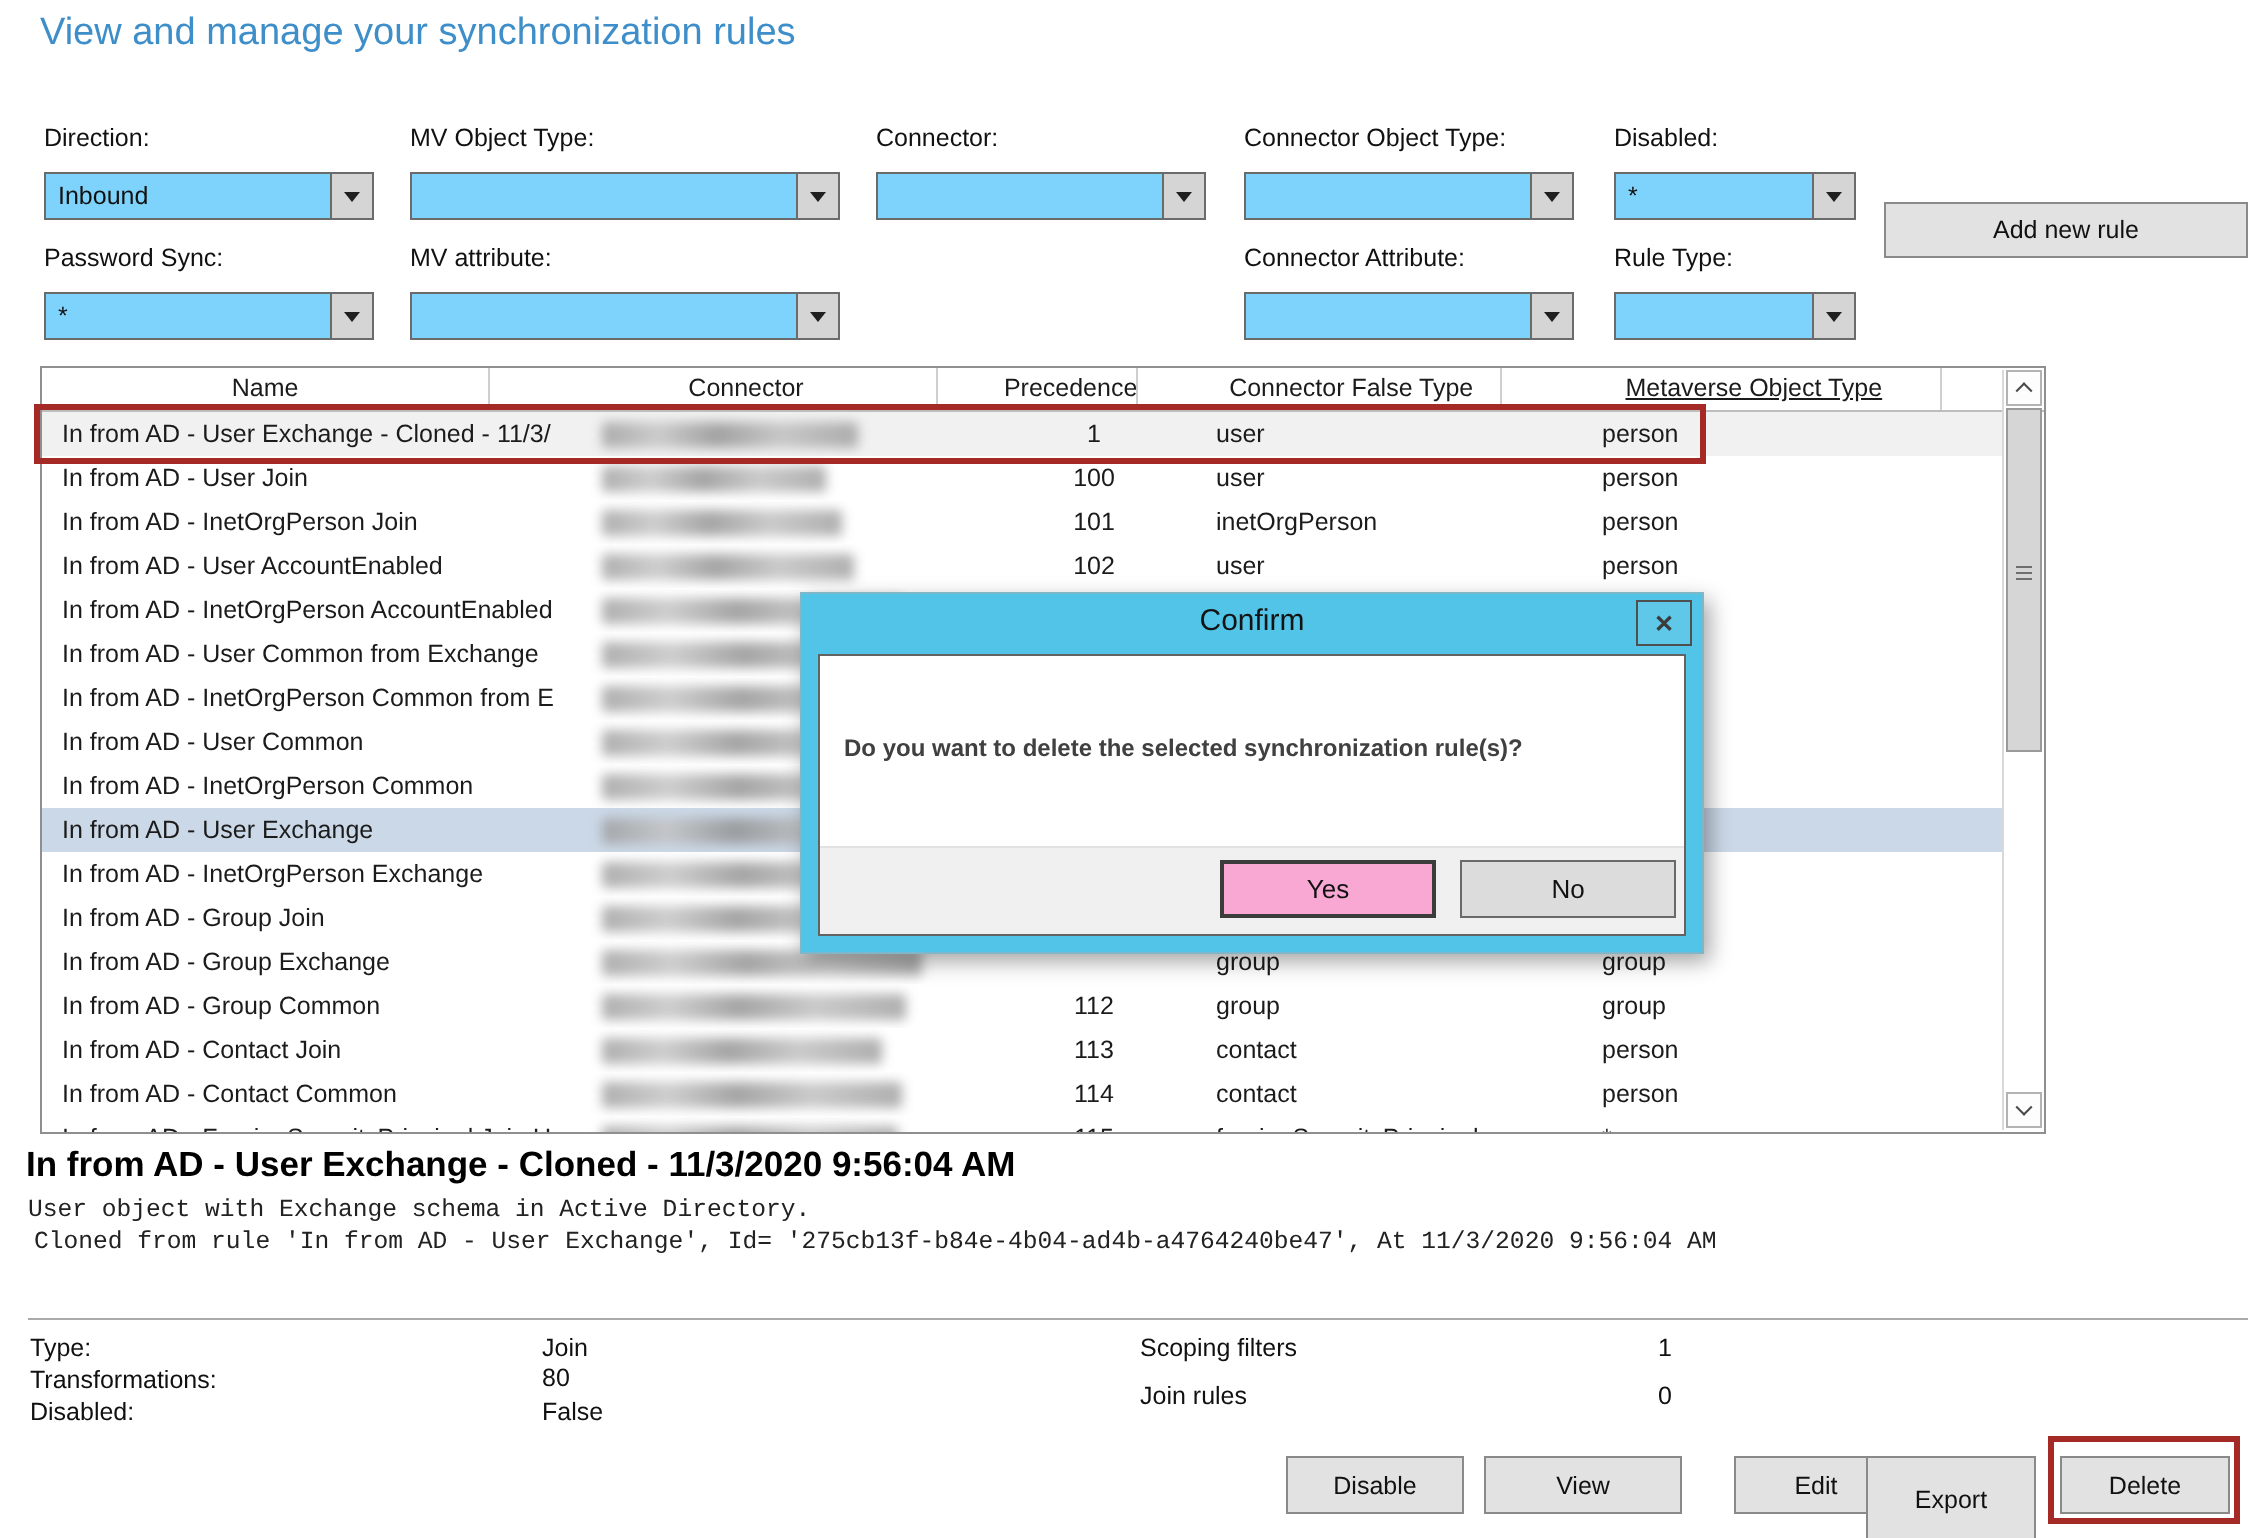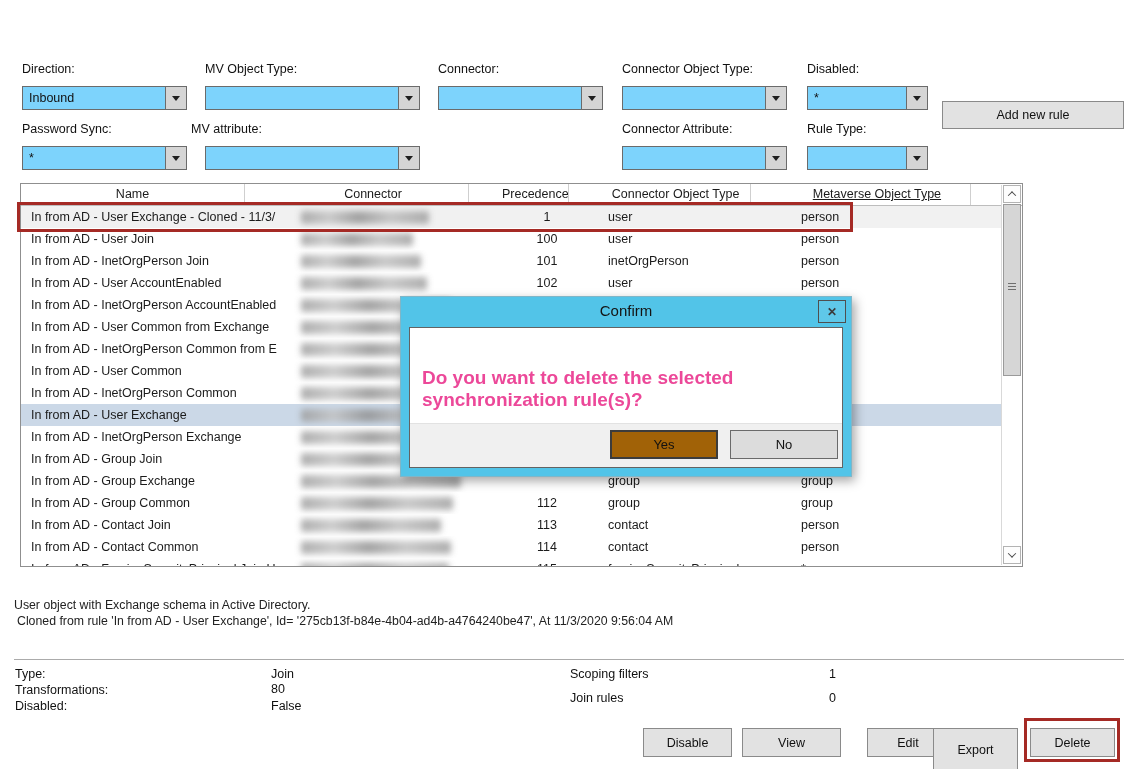--- a/index.html
+++ b/index.html
@@ -68,40 +68,41 @@
   .dialog {
     left:400px; top:296px; width:452px; height:181px; background:#52c4e8;
     border:1px solid #7fb6c8; box-shadow:3px 4px 10px rgba(0,0,0,.35); z-index:10;
   }
   .dialog-title { position:absolute; top:5px; left:0; right:0; text-align:center; font-size:15px; color:#141414; }
   .dialog-close {
     position:absolute; top:3px; right:5px; width:28px; height:23px; border:1px solid #4f4f4f;
     display:flex; align-items:center; justify-content:center; font-size:12px; font-weight:bold; color:#3b3b3b; background:rgba(255,255,255,.08);
   }
   .dialog-body { position:absolute; left:8px; right:8px; top:30px; bottom:8px; background:#fff; border:1px solid #636363; }
-  .dialog-msg { position:absolute; left:12px; top:39px; font-size:19px; font-weight:600; color:#ec4899; }
+  .dialog-msg { position:absolute; left:12px; top:39px; font-size:12px; font-weight:600; color:#404040; }
   .dialog-footer { position:absolute; left:0; right:0; bottom:0; height:44px; background:#f0f0f0; border-top:1px solid #e2e2e2; }
   .dlg-btn { position:absolute; top:6px; width:108px; height:29px; font-size:13px; }
   .dlg-yes { left:200px; border:2px solid #3c3c3c; background:#dcdcdc; }
   .dlg-no  { left:320px; border:1px solid #6a6a6a; background:#dcdcdc; }
 
   
   .annot { border:3px solid #a52a25; z-index:6; pointer-events:none; }
 
   
   .detail-heading { left:13px; top:572px; font-size:17.5px; font-weight:bold; color:#000; }
-  .detail-line { font-size:12.3px; color:#222; }
+  .detail-line { font-size:12.3px; color:#222;font-family:Liberation Mono, monospace; }
   .divider { left:14px; top:659px; width:1110px; height:0; border-top:1px solid #ababab; }
   .kv { font-size:12.5px; color:#111; }
 </style>
 </head>
 <body>
 
 <div class="page">
 
+  <div class="abs page-title">View and manage your synchronization rules</div>
 
   <div class="abs flabel" style="left:22px;top:62px">Direction:</div>
   <div class="abs flabel" style="left:205px;top:62px">MV Object Type:</div>
   <div class="abs flabel" style="left:438px;top:62px">Connector:</div>
   <div class="abs flabel" style="left:622px;top:62px">Connector Object Type:</div>
   <div class="abs flabel" style="left:807px;top:62px">Disabled:</div>
 
   <div class="combo" style="left:22px;top:86px;width:165px">
     <span class="combo-val">Inbound</span>
     <span class="combo-arrow">
@@ -127,21 +128,21 @@
       </span>
   </div>
   <div class="combo" style="left:807px;top:86px;width:121px">
     <span class="combo-val">*</span>
     <span class="combo-arrow">
         <span class="tri-down"></span>
       </span>
   </div>
 
   <div class="abs flabel" style="left:22px;top:122px">Password Sync:</div>
-  <div class="abs flabel" style="left:191px;top:122px">MV attribute:</div>
+  <div class="abs flabel" style="left:205px;top:122px">MV attribute:</div>
   <div class="abs flabel" style="left:622px;top:122px">Connector Attribute:</div>
   <div class="abs flabel" style="left:807px;top:122px">Rule Type:</div>
 
   <div class="combo" style="left:22px;top:146px;width:165px">
     <span class="combo-val">*</span>
     <span class="combo-arrow">
         <span class="tri-down"></span>
       </span>
   </div>
   <div class="combo" style="left:205px;top:146px;width:215px">
@@ -163,21 +164,21 @@
       </span>
   </div>
 
   <button class="abs btn" style="left:942px;top:101px;width:182px;height:28px">Add new rule</button>
 
   <div class="abs grid">
     <div class="ghead">
       <span class="hc-name">Name</span>
       <span class="hc-conn">Connector</span>
       <span class="hc-prec">Precedence</span>
-      <span class="hc-cot">Connector Object Type</span>
+      <span class="hc-cot">Connector False Type</span>
       <span class="hc-mot">Metaverse Object Type</span>
       <span class="hc-fill"></span>
     </div>
     <div class="rows" id="rows">
         <div class="trow annotated">
           <div class="tc c-name">In from AD - User Exchange - Cloned - 11/3/</div>
           <div class="tc c-conn">
             <span class="blurblob" style="width: 128px;"></span>
           </div>
           <div class="tc c-prec">1</div>
@@ -344,26 +345,27 @@
   </div>
 
   <div class="abs annot" style="left:17px;top:202px;width:836px;height:30px"></div>
 
   <div class="abs dialog">
     <div class="dialog-title">Confirm</div>
     <div class="dialog-close">✕</div>
     <div class="dialog-body">
       <div class="dialog-msg">Do you want to delete the selected synchronization rule(s)?</div>
       <div class="dialog-footer">
-        <button class="dlg-btn dlg-yes btn" style="background:#a16207">Yes</button>
+        <button class="dlg-btn dlg-yes btn" style="background:#f9a8d4">Yes</button>
         <button class="dlg-btn dlg-no btn" style="background:#dcdcdc">No</button>
       </div>
     </div>
   </div>
 
+  <div class="abs detail-heading">In from AD - User Exchange - Cloned - 11/3/2020 9:56:04 AM</div>
   <div class="abs detail-line" style="left:14px;top:598px">User object with Exchange schema in Active Directory.</div>
   <div class="abs detail-line" style="left:17px;top:614px">Cloned from rule 'In from AD - User Exchange', Id= '275cb13f-b84e-4b04-ad4b-a4764240be47', At 11/3/2020 9:56:04 AM</div>
 
   <div class="abs divider"></div>
 
   <div class="abs kv" style="left:15px;top:667px">Type:</div>
   <div class="abs kv" style="left:271px;top:667px">Join</div>
   <div class="abs kv" style="left:15px;top:683px">Transformations:</div>
   <div class="abs kv" style="left:271px;top:682px">80</div>
   <div class="abs kv" style="left:15px;top:699px">Disabled:</div>

